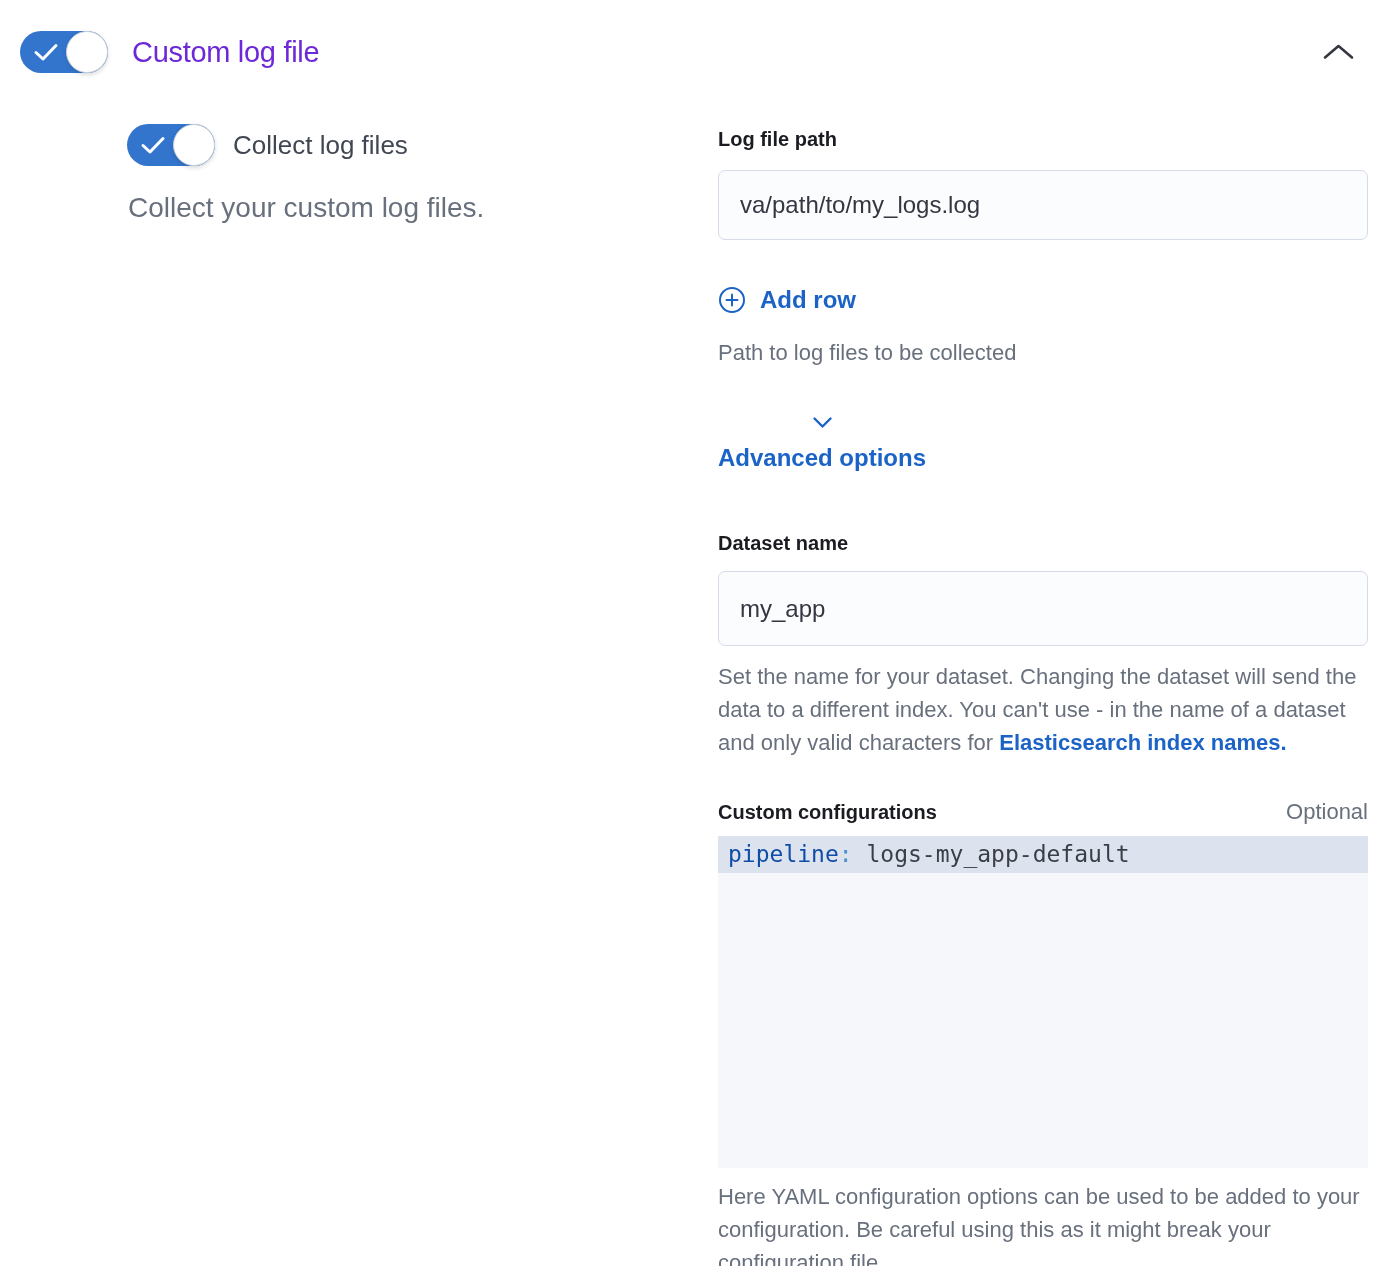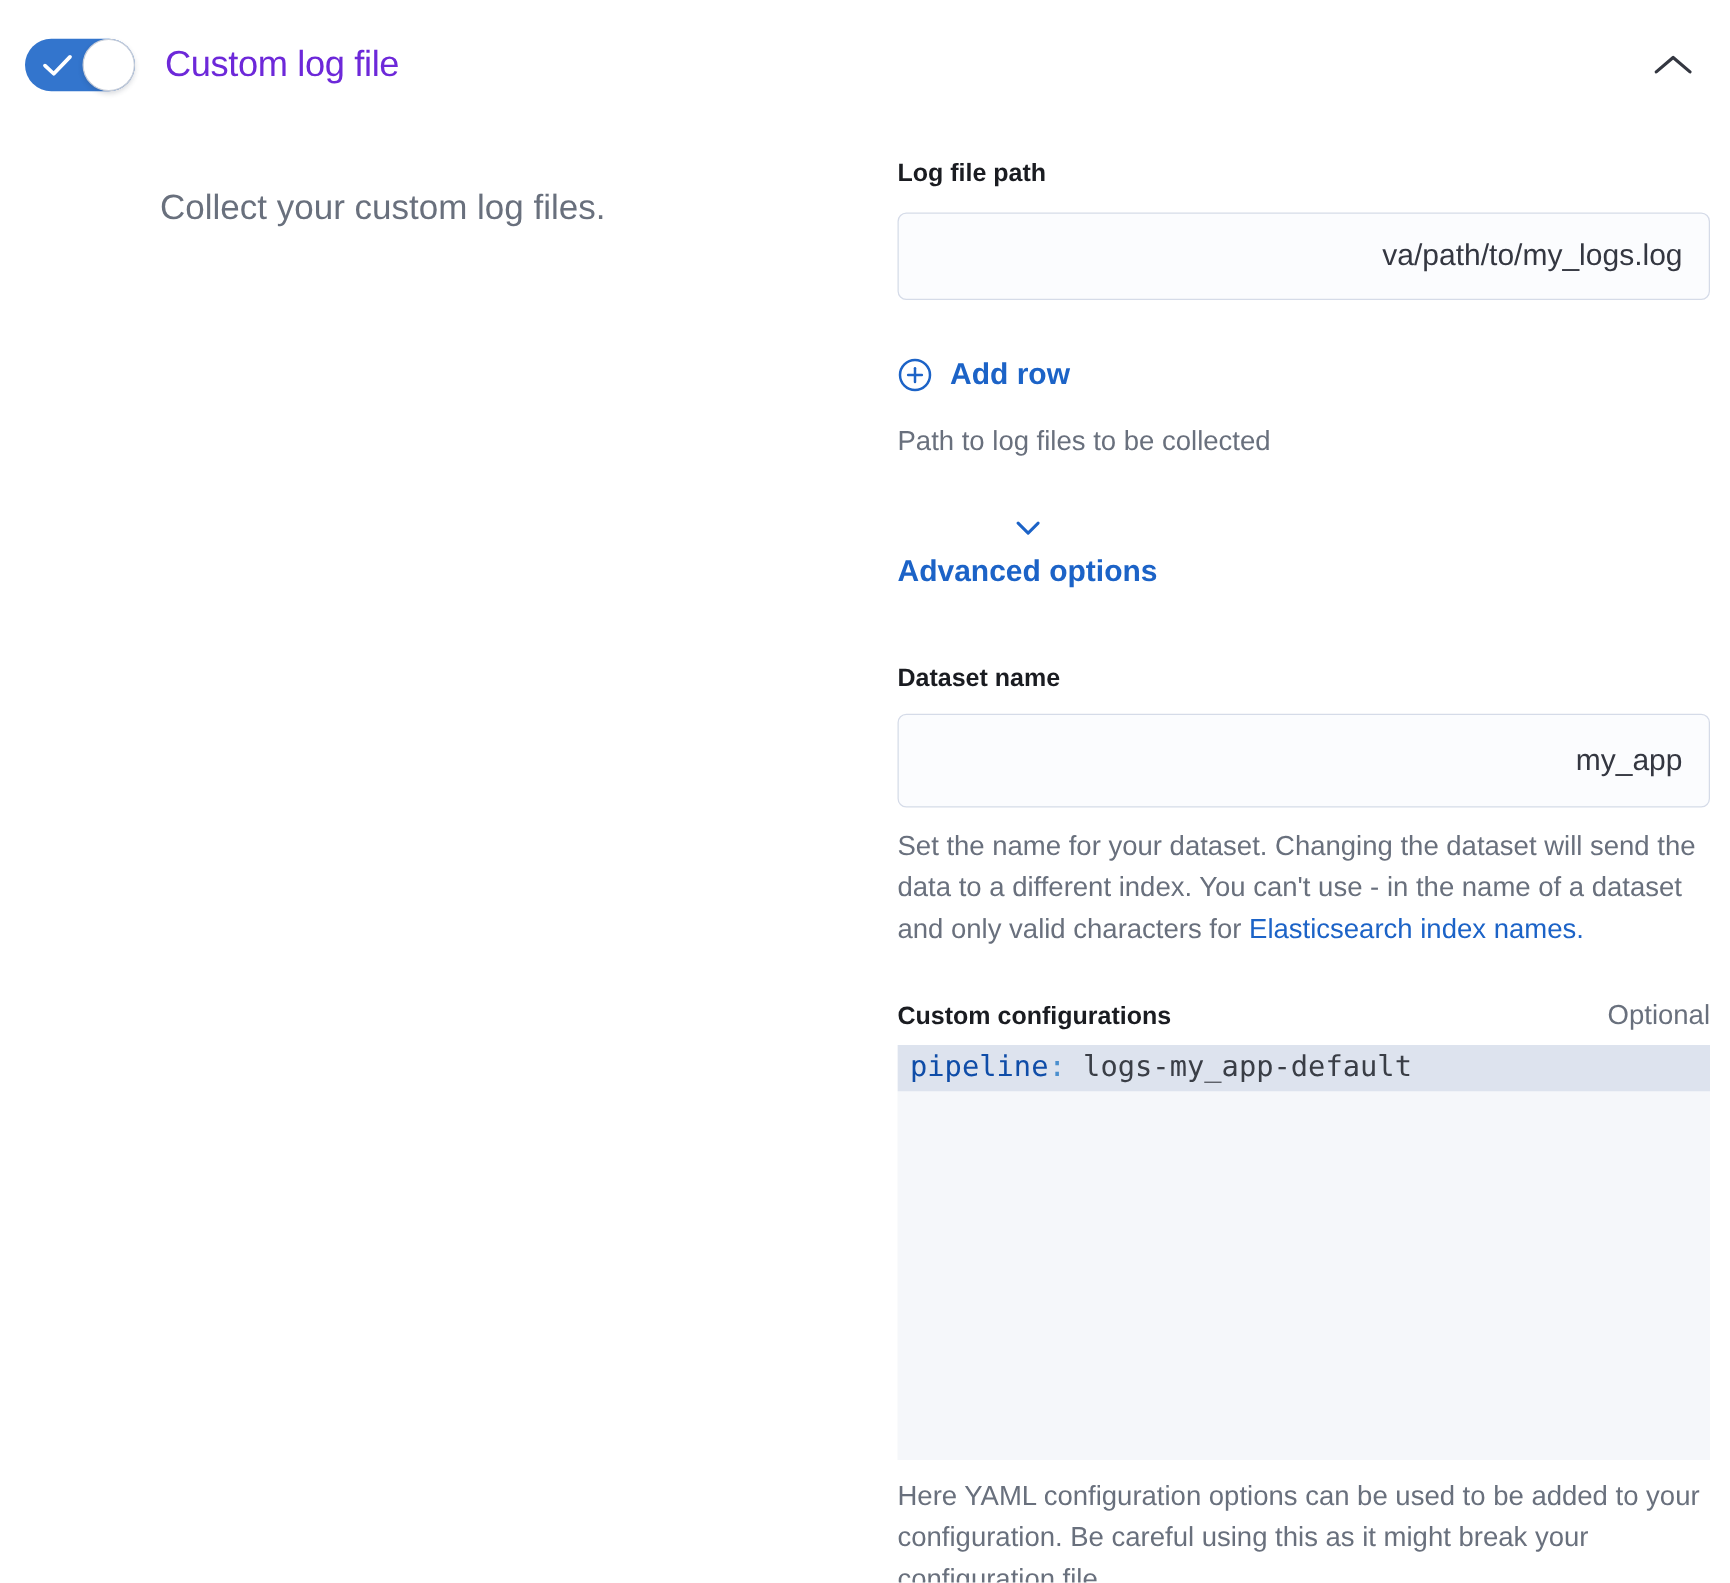--- a/index.html
+++ b/index.html
@@ -67,41 +67,40 @@
 
   
   .field-label{font-size:20px;font-weight:700;color:var(--label);}
   .first-label{margin-top:4px;}
   .text-input{
     display:block;width:100%;height:70px;margin-top:19px;
     border:1px solid var(--input-border);background:var(--input-bg);
     border-radius:7px;padding:0 21px;
     font-family:"Liberation Sans", sans-serif;font-size:24px;color:#343741;
     outline:none;
-    text-align:right;
   }
   .add-row{
     margin-top:46px;display:flex;align-items:center;gap:14px;
     background:none;border:none;padding:0;cursor:pointer;
     color:var(--primary);font-family:inherit;
     font-size:24px;font-weight:600;
   }
   .help-text{
     margin:22px 0 0 0;font-size:22px;line-height:33px;color:var(--subdued);
   }
   .advanced-row{
     margin-top:47px;display:flex;align-items:center;gap:15px;
     background:none;border:none;padding:0;cursor:pointer;
     color:var(--primary);font-family:inherit;
     font-size:24px;font-weight:600;flex-direction:column;
   }
   .dataset-label{margin-top:60px;}
   .dataset-input{margin-top:16px;height:75px;}
   .dataset-help{margin:14px 0 0 0;font-size:22px;line-height:33px;color:var(--subdued);}
-  .inline-link{color:var(--primary);text-decoration:none;cursor:pointer;}
+  .inline-link{color:var(--primary);text-decoration:none;cursor:pointer;font-weight:bold;}
 
   .config-header{
     margin-top:40px;display:flex;align-items:baseline;justify-content:space-between;
   }
   .optional-label{font-size:22px;color:var(--subdued);font-weight:400;}
 
   .code-editor{
     margin-top:11px;height:332px;background:var(--editor-bg);
     font-family:"DejaVu Sans Mono", monospace;font-size:23px;
     cursor:text;overflow:hidden;
@@ -136,20 +135,31 @@
         <svg width="33" height="18" viewBox="0 0 33 18" fill="none">
           <polyline points="3,14.5 16.5,3 30,14.5" stroke="#343741" stroke-width="2.6" stroke-linecap="round" stroke-linejoin="round" fill="none"></polyline>
         </svg>
       </span>
     </button>
   </div>
 
   <div class="content">
 
     <div class="col-left">
+      <div class="collect-row">
+        <div class="switch" role="switch" aria-checked="true">
+          <span class="check">
+            <svg width="26" height="20" viewBox="0 0 26 20" fill="none">
+              <polyline points="3,10.5 10,17 23,3.5" stroke="#ffffff" stroke-width="3" stroke-linecap="round" stroke-linejoin="round" fill="none"></polyline>
+            </svg>
+          </span>
+          <span class="thumb"></span>
+        </div>
+        <span class="collect-label">Collect log files</span>
+      </div>
       <p class="collect-desc">Collect your custom log files.</p>
     </div>
 
     <div class="col-right">
 
       <div class="field-label first-label">Log file path</div>
       <input class="text-input" type="text" value="va/path/to/my_logs.log" style="">
 
       <button class="add-row">
         <span style="display:flex;">

